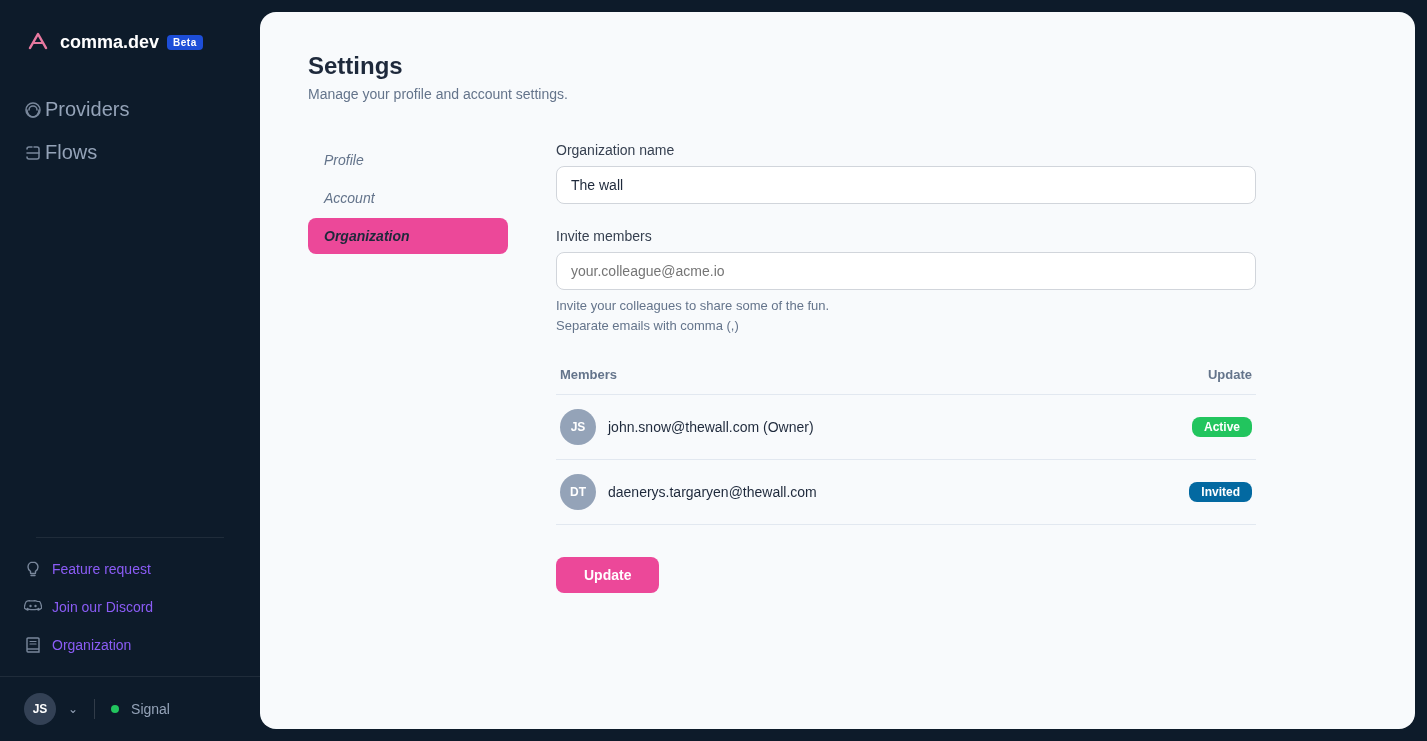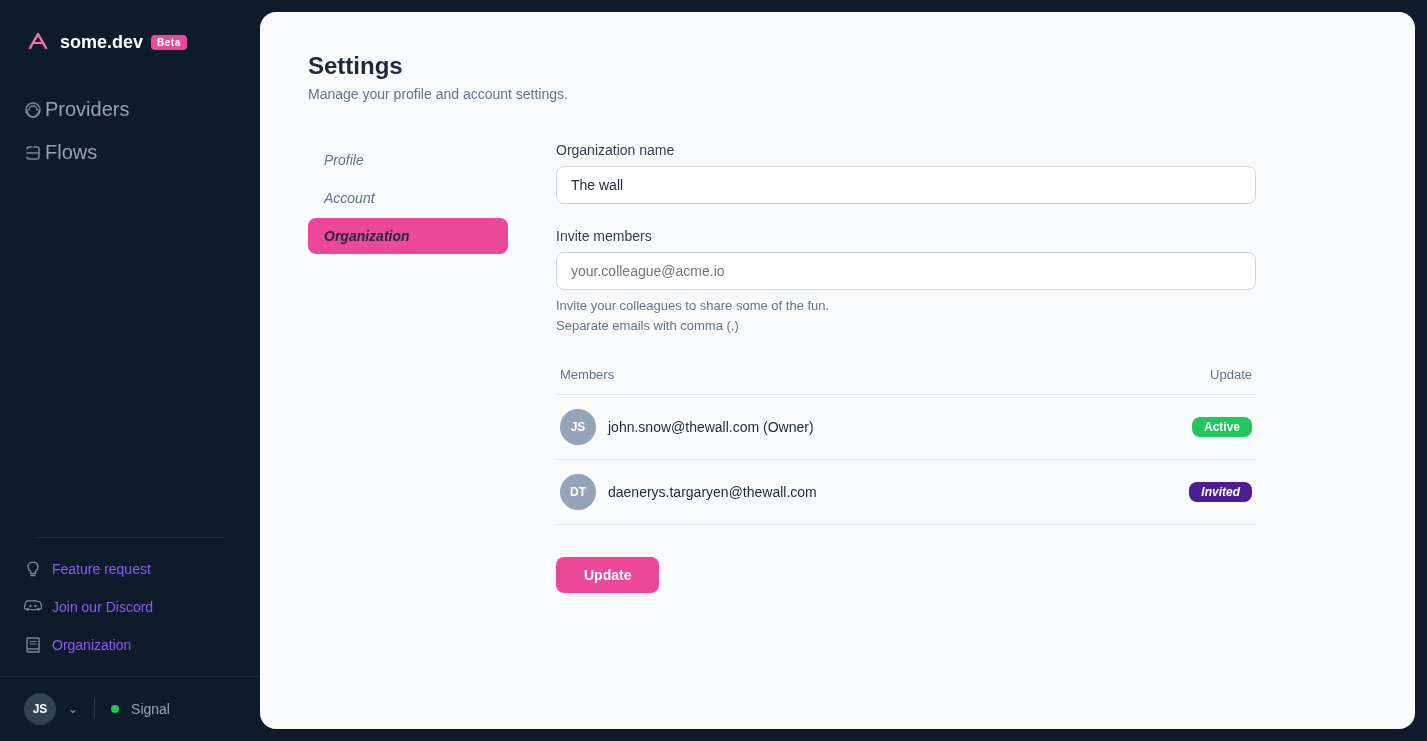--- a/index.html
+++ b/index.html
@@ -24,21 +24,21 @@
     .logo-icon {
       width: 28px;
       height: 28px;
     }
     .logo-text {
       font-size: 18px;
       font-weight: 600;
       color: #fff;
     }
     .beta-badge {
-      background: #ec4899;
+      background: #1d4ed8;
       color: #fff;
       font-size: 10px;
       font-weight: 600;
       padding: 2px 6px;
       border-radius: 4px;
       letter-spacing: 0.5px;
     }
     .sidebar-nav {
       flex: 1;
       padding: 8px 12px;
@@ -186,21 +186,21 @@
     }
 
     
     .members-section { margin-top: 8px; }
     .members-header {
       display: flex;
       justify-content: space-between;
       padding: 8px 4px 12px;
       border-bottom: 1px solid #e2e8f0;
       font-size: 13px;
-      font-weight: 400;
+      font-weight: 700;
       color: #64748b;
       text-transform: none;
     }
     .member-row {
       display: flex;
       align-items: center;
       justify-content: space-between;
       padding: 14px 4px;
       border-bottom: 1px solid #e2e8f0;
     }
@@ -226,21 +226,21 @@
       color: #1e293b;
     }
     .status-badge {
       padding: 3px 12px;
       border-radius: 8px;
       font-size: 12px;
       font-weight: 600;
       color: #fff;
     }
     .status-active { background: #22c55e; }
-    .status-invited { background: #4c1d95; font-style: italic; }
+    .status-invited { background: #0369a1; }
 
     .update-btn {
       margin-top: 32px;
       padding: 10px 28px;
       background: #ec4899;
       color: #fff;
       border: none;
       border-radius: 8px;
       font-size: 14px;
       font-weight: 600;
@@ -250,21 +250,21 @@
   </style>
 </head>
 <body>
 
 <aside class="sidebar">
   <div class="sidebar-logo">
     <svg class="logo-icon" viewBox="0 0 28 28" fill="none">
       <path d="M6 20 L14 6 L22 20" stroke="#e879a0" stroke-width="2.5" stroke-linecap="round" stroke-linejoin="round" fill="none"></path>
       <path d="M10 15 L18 15" stroke="#e879a0" stroke-width="2" stroke-linecap="round"></path>
     </svg>
-    <span class="logo-text">some.dev</span>
+    <span class="logo-text">comma.dev</span>
     <span class="beta-badge">Beta</span>
   </div>
 
   <nav class="sidebar-nav">
     <div class="nav-item">
       <svg class="nav-icon" viewBox="0 0 18 18" fill="none">
         <circle cx="9" cy="9" r="7" stroke="#94a3b8" stroke-width="1.5"></circle>
         <path d="M5 9 C5 6.5 7 5 9 5 C11 5 13 6.5 13 9" stroke="#94a3b8" stroke-width="1.5" stroke-linecap="round" fill="none"></path>
         <path d="M3 9 C3 13 6 16 9 16 C12 16 15 13 15 9" stroke="#94a3b8" stroke-width="1.5" stroke-linecap="round" fill="none"></path>
       </svg>

